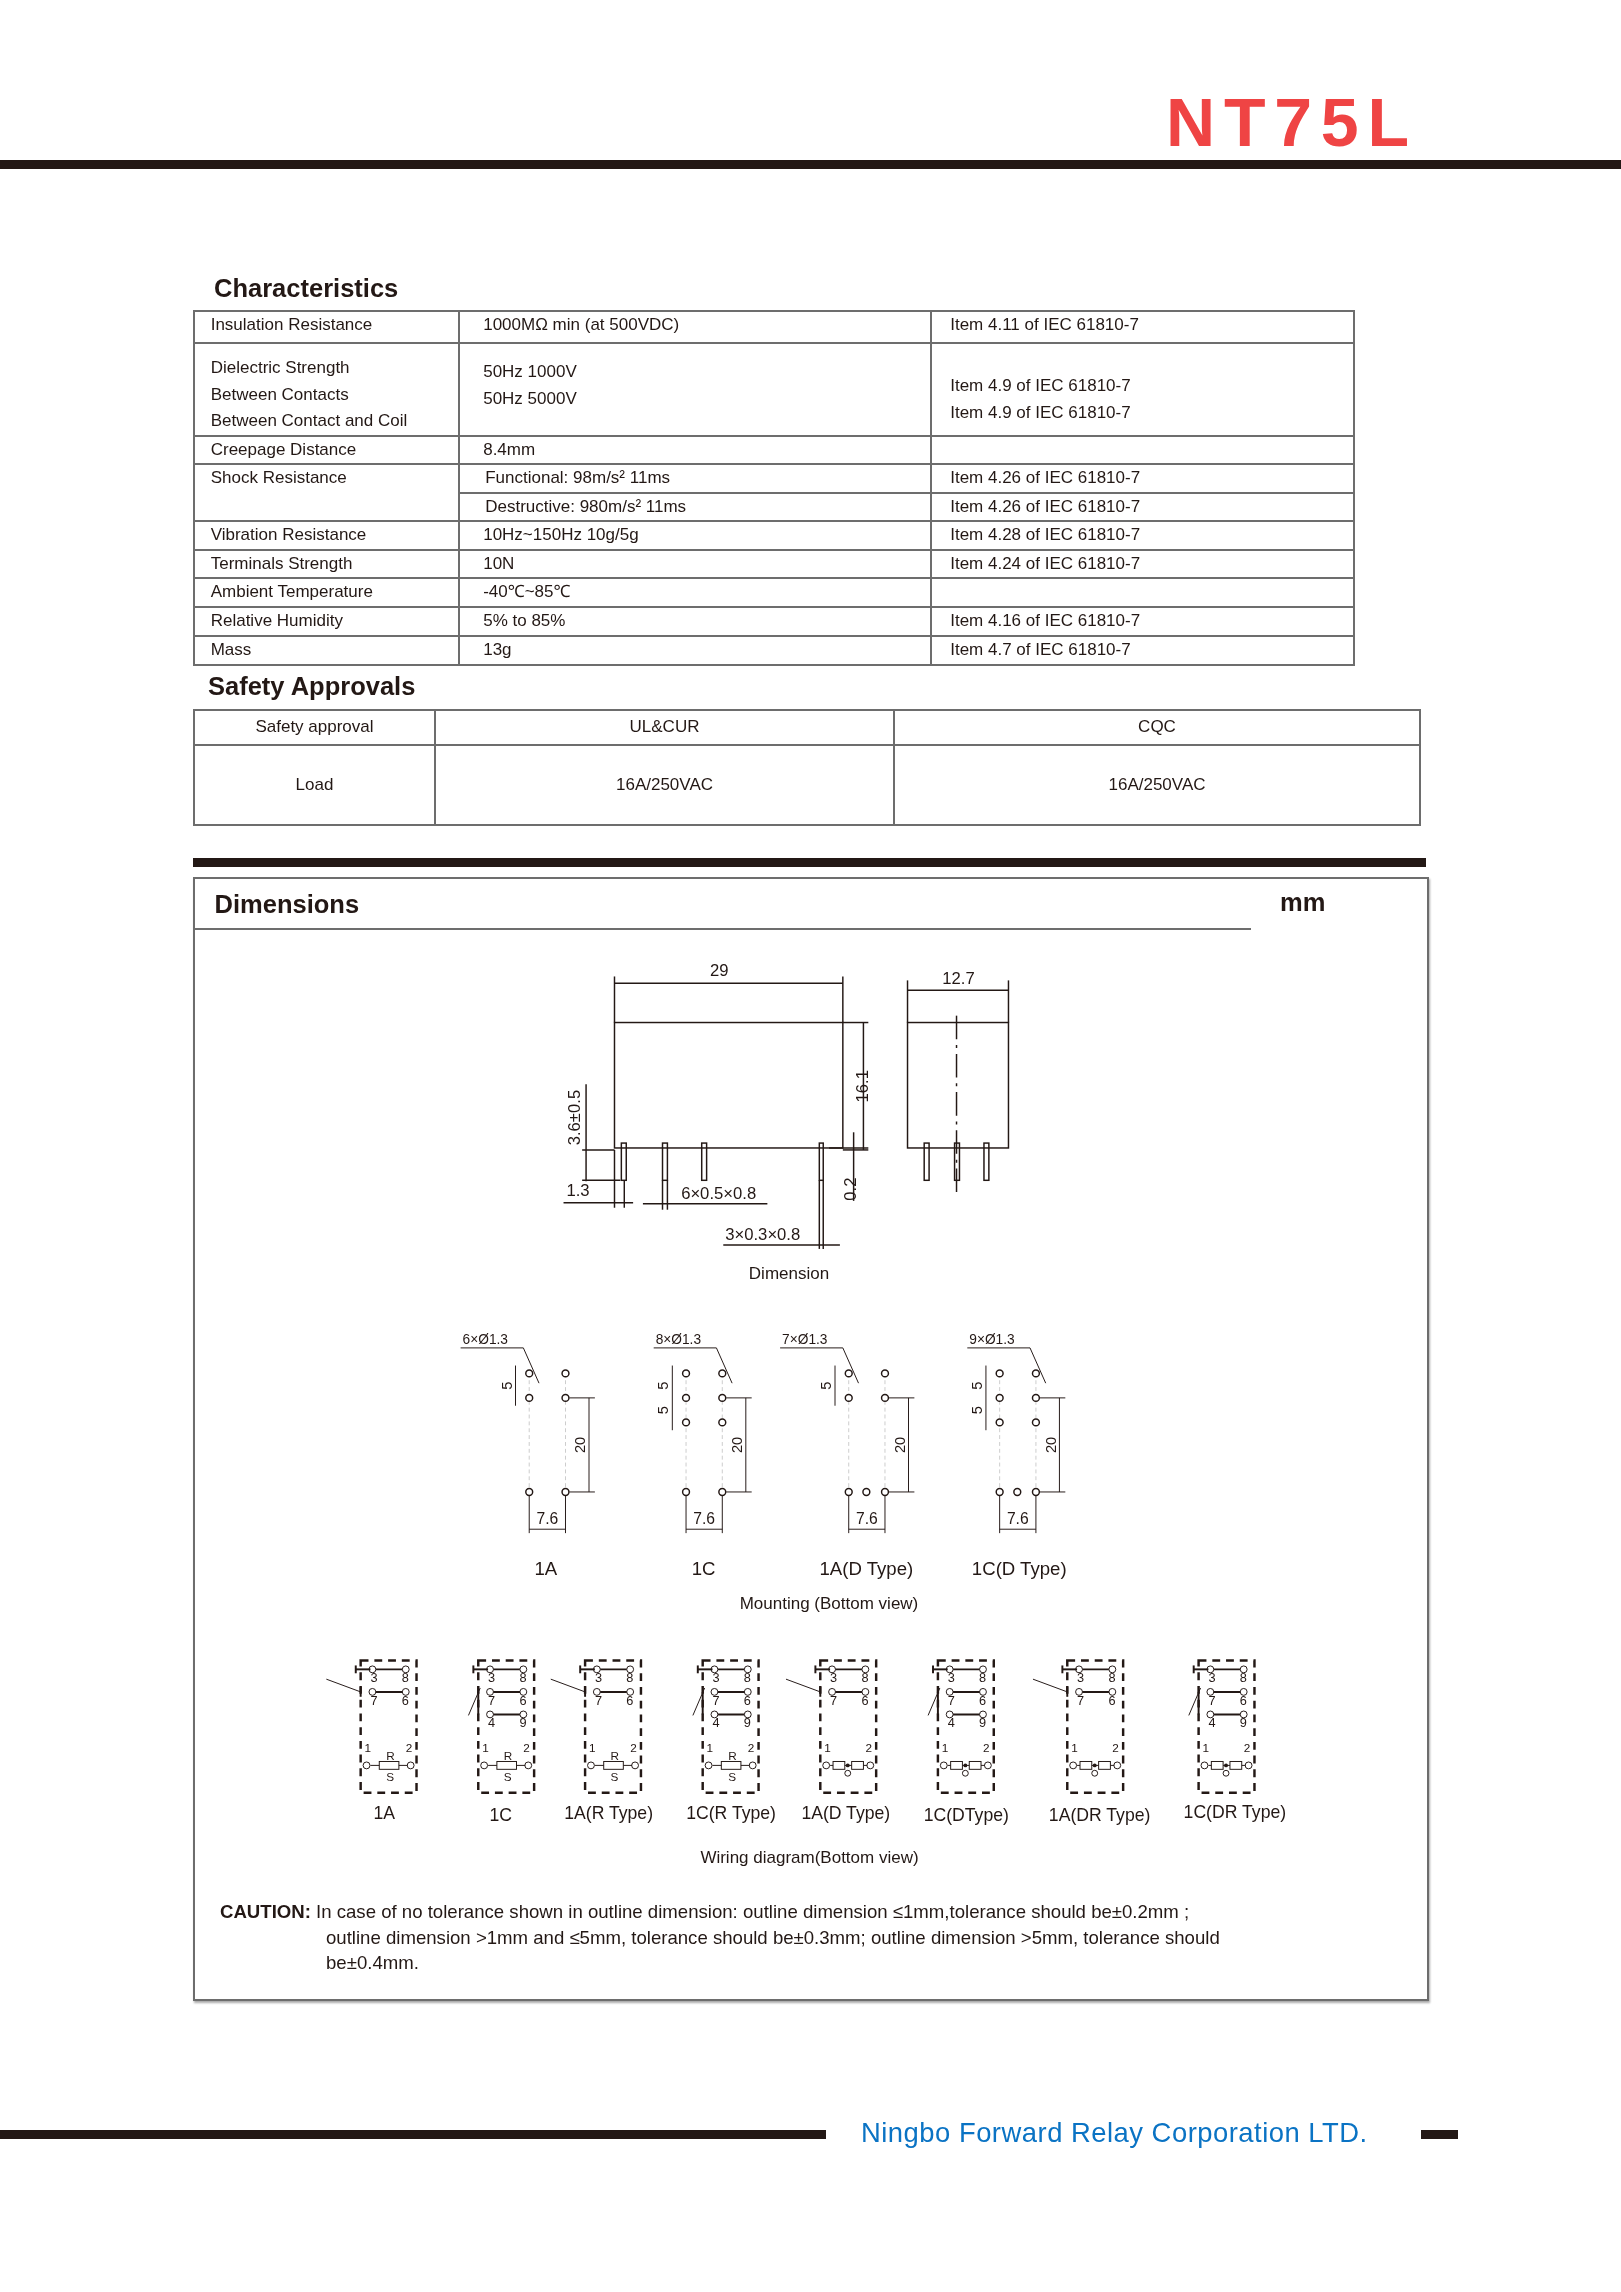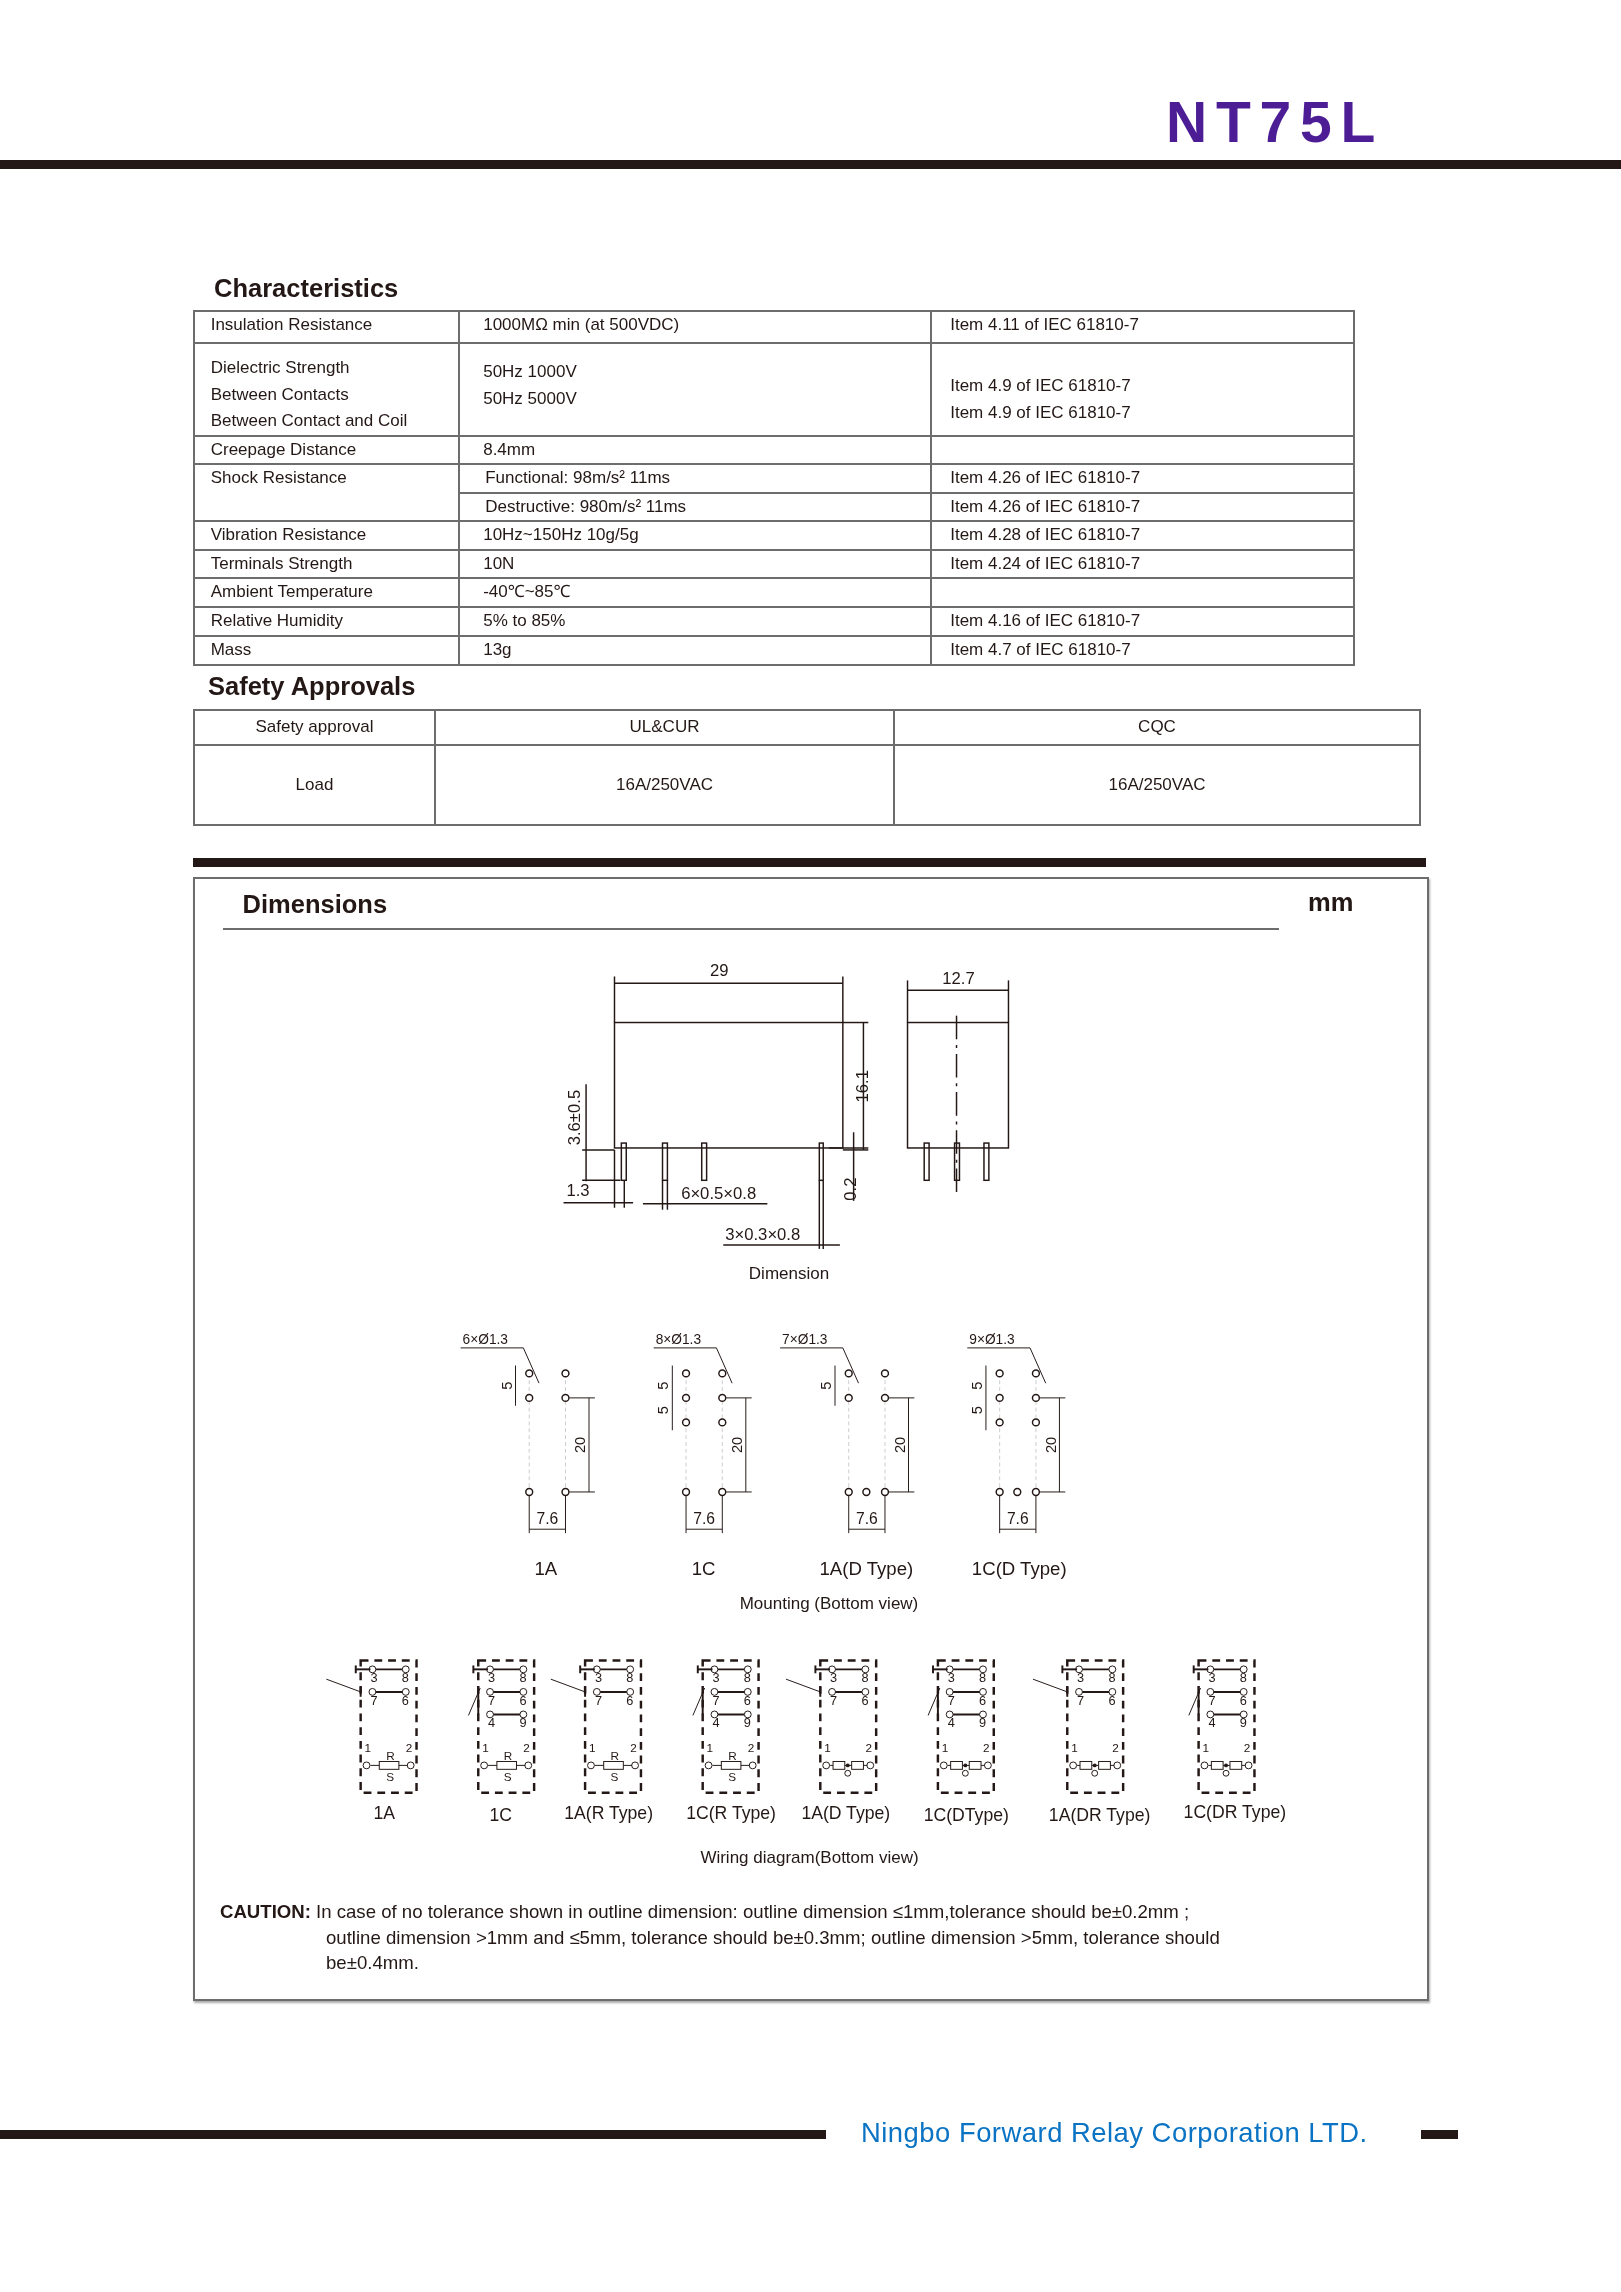--- a/index.html
+++ b/index.html
@@ -1,36 +1,36 @@
 <!DOCTYPE html>
 <html><head>
 <meta charset="utf-8">
 <style>
   html, body { margin:0; padding:0; background:#fff; }
   body { width:1621px; height:2293px; position:relative; overflow:hidden;
          font-family:"Liberation Sans", sans-serif; color:#231815; }
   .abs { position:absolute; }
-  .brand { left:1166px; top:94px; font-size:57px; font-weight:bold; color:#4c1d95; letter-spacing:8.8px; line-height:57px; }
+  .brand { left:1166px; top:94px; font-size:68px; font-weight:bold; color:#ef4444; letter-spacing:8.8px; line-height:57px; }
   .topbar { left:0; top:160px; width:1621px; height:8.8px; background:#231815; }
   .h-sec { font-weight:bold; font-size:25.5px; line-height:29px; }
   table { border-collapse:collapse; position:absolute; }
   table td { border:2px solid #6d6d6d; font-size:17px; line-height:26.5px; padding:0 0 0 15.7px; vertical-align:top; }
   #char-table { left:193px; top:310px; width:1162px; }
   #char-table td.c1 { width:247px; }
   #char-table td.c2 { width:445px; padding-left:23.5px; }
   #char-table td.c3 { padding-left:18px; }
   #char-table td.nob { border-bottom:none; }
   #char-table td.not { border-top:none; }
   #safety-table { left:193px; top:709px; width:1228px;border-radius:11px; }
   #safety-table td { text-align:center; padding:0; }
   #safety-table tr.r1 td { height:33px; vertical-align:middle; }
   #safety-table tr.r2 td { height:78px; vertical-align:middle; }
   .midbar { left:193px; top:858px; width:1233px; height:8.8px; background:#231815; }
   .dimbox { left:193px; top:877px; width:1232px; height:1120px; border:2px solid #6d6d6d; box-shadow:1px 2px 2px #aaa; }
-  .dimhead { left:0; top:0; width:1056px; height:49px; border-bottom:2px solid #6d6d6d;margin-left:28px; }
+  .dimhead { left:0; top:0; width:1056px; height:49px; border-bottom:2px solid #6d6d6d; }
   .caption { font-size:17px; text-align:center; }
   .footbar { left:0; top:2130px; width:826px; height:8.8px; background:#231815; }
   .foottext { left:861px; top:2117px; font-size:27.4px; color:#0a73c4; letter-spacing:0.5px; }
   .footsq { left:1421px; top:2130px; width:37px; height:8.8px; background:#231815; }
   svg text { font-family:"Liberation Sans", sans-serif; fill:#231815; }
 </style>
 </head>
 <body>
 
 <div class="abs brand">NT75L</div>

